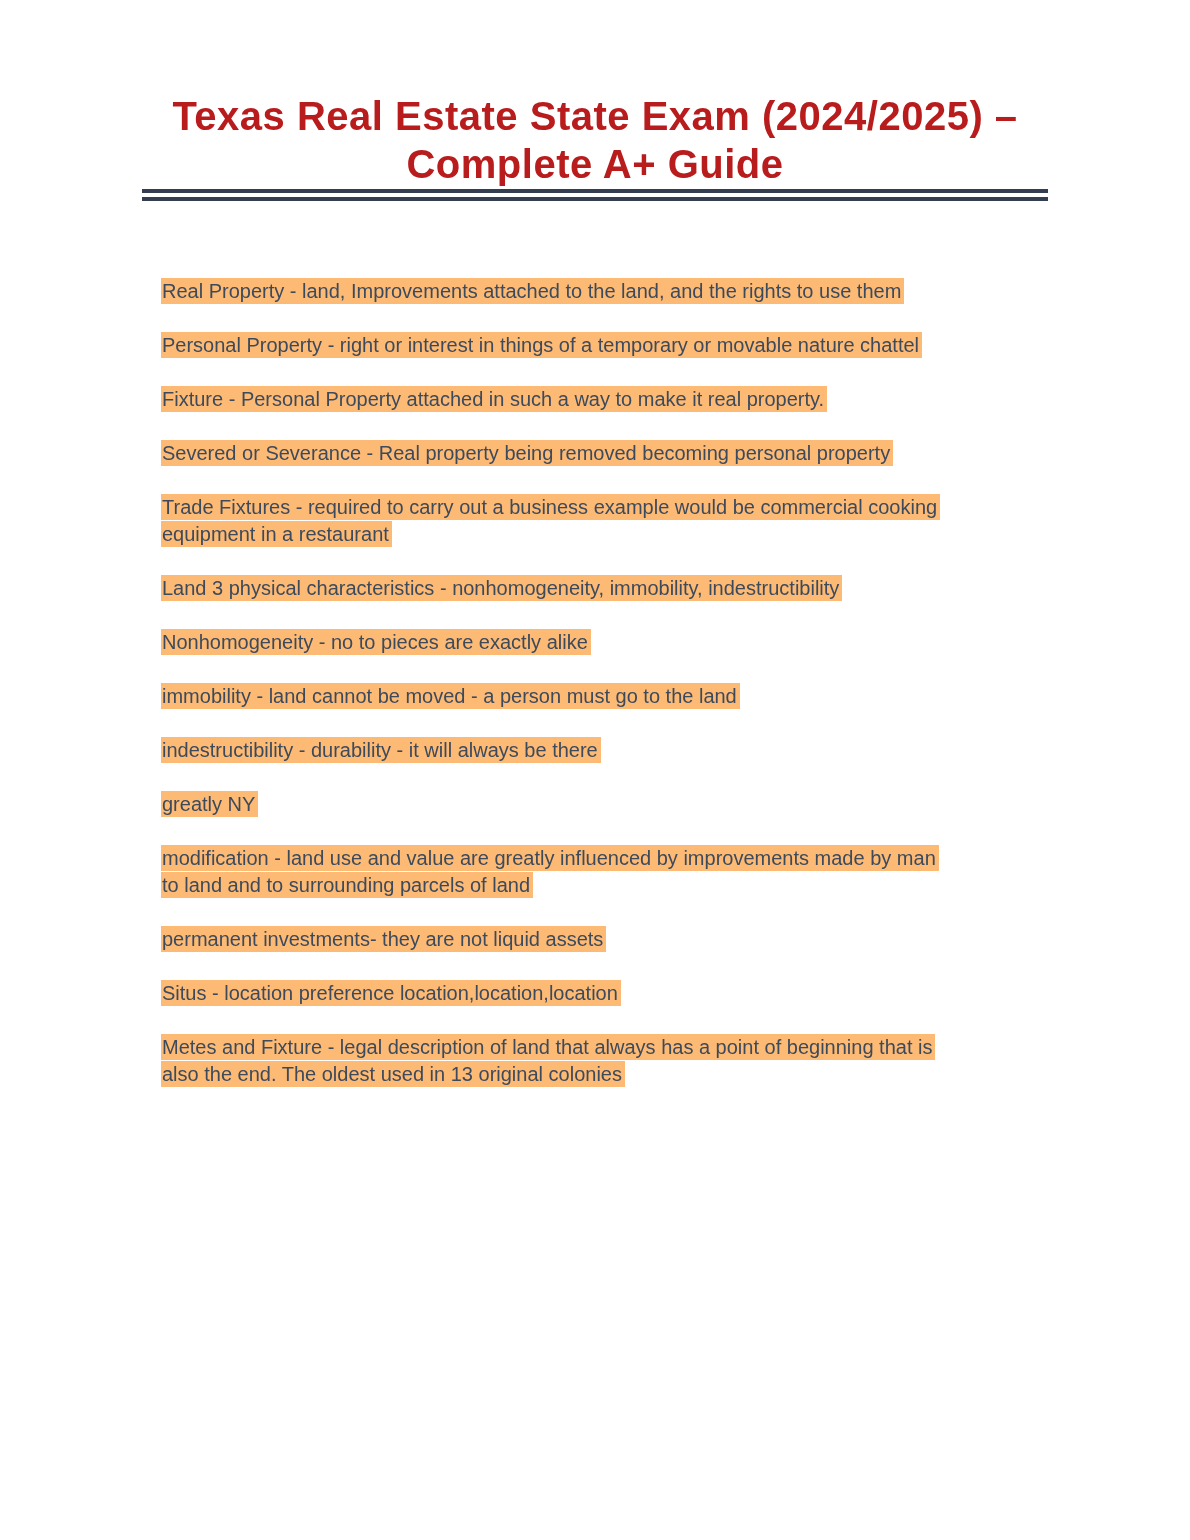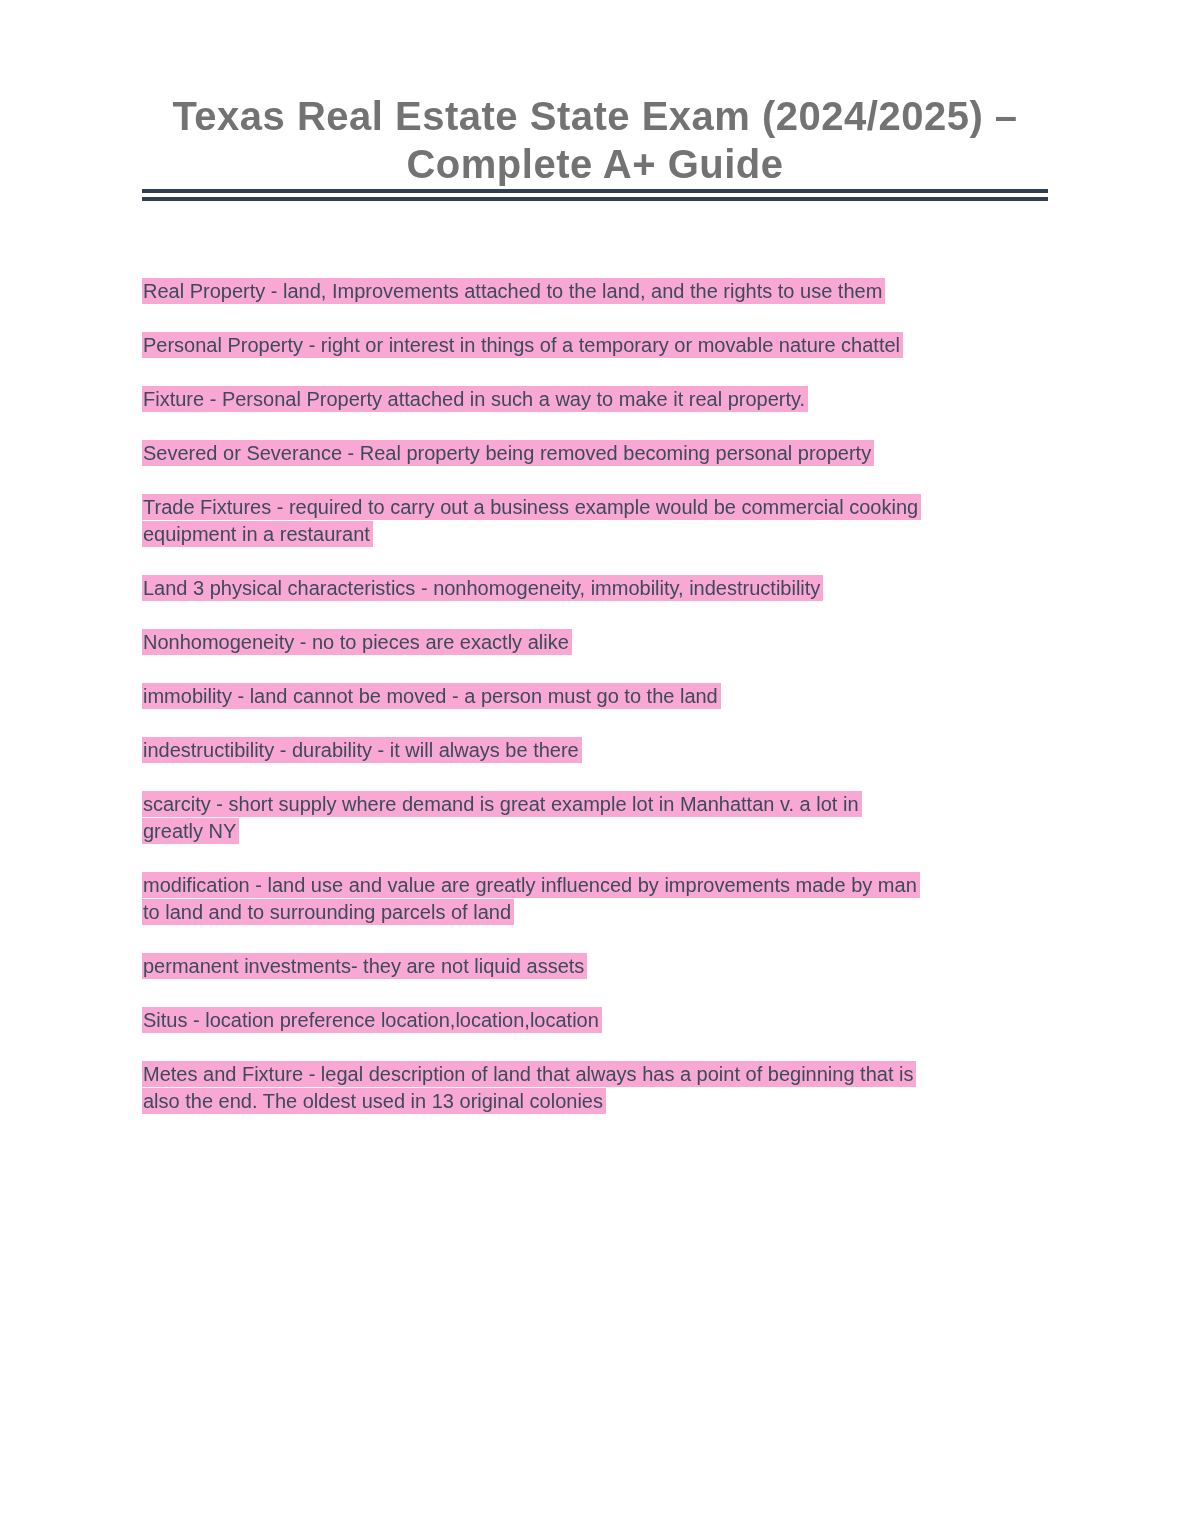--- a/index.html
+++ b/index.html
@@ -19,21 +19,21 @@
     box-sizing: border-box;
     padding: 0 142px;
     background: #ffffff;
   }
   h1.title {
     margin: 92px 0 0 0;
     padding: 0;
     font-size: 40px;
     line-height: 48px;
     font-weight: bold;
-    color: #737373;
+    color: #b91c1c;
     text-align: center;
     letter-spacing: 0.5px;
   }
   h1.title .t-line {
     display: block;
   }
   .double-rule {
     margin-top: 1px;
     height: 4px;
     border-top: 4px solid #333f50;
@@ -48,22 +48,23 @@
     font-size: 20px;
     line-height: 27px;
     color: #3d4a5c;
   }
   .para .line {
     display: block;
     height: 27px;
     white-space: nowrap;
   }
   .para .hl {
-    background: #f9a8d4;
+    background: #fdba74;
     padding: 2px 3px 2px 1px;
+    margin-left: 19px;
   }
 </style>
 </head>
 <body>
 
 <div class="page">
 
   <h1 class="title">
     <span class="t-line">Texas Real Estate State Exam (2024/2025) –</span>
     <span class="t-line">Complete A+ Guide</span>
@@ -107,21 +108,20 @@
     <p class="para">
       <span class="line"><span class="hl">immobility - land cannot be moved - a person must go to the land</span></span>
     </p>
 
     <p class="para">
       <span class="line"><span class="hl">indestructibility - durability - it will always be there</span></span>
     </p>
 
 
     <p class="para">
-      <span class="line"><span class="hl">scarcity - short supply where demand is great example lot in Manhattan v. a lot in</span></span>
       <span class="line"><span class="hl">greatly NY</span></span>
     </p>
 
     <p class="para">
       <span class="line"><span class="hl">modification - land use and value are greatly influenced by improvements made by man</span></span>
       <span class="line"><span class="hl">to land and to surrounding parcels of land</span></span>
     </p>
 
     <p class="para">
       <span class="line"><span class="hl">permanent investments- they are not liquid assets</span></span>

